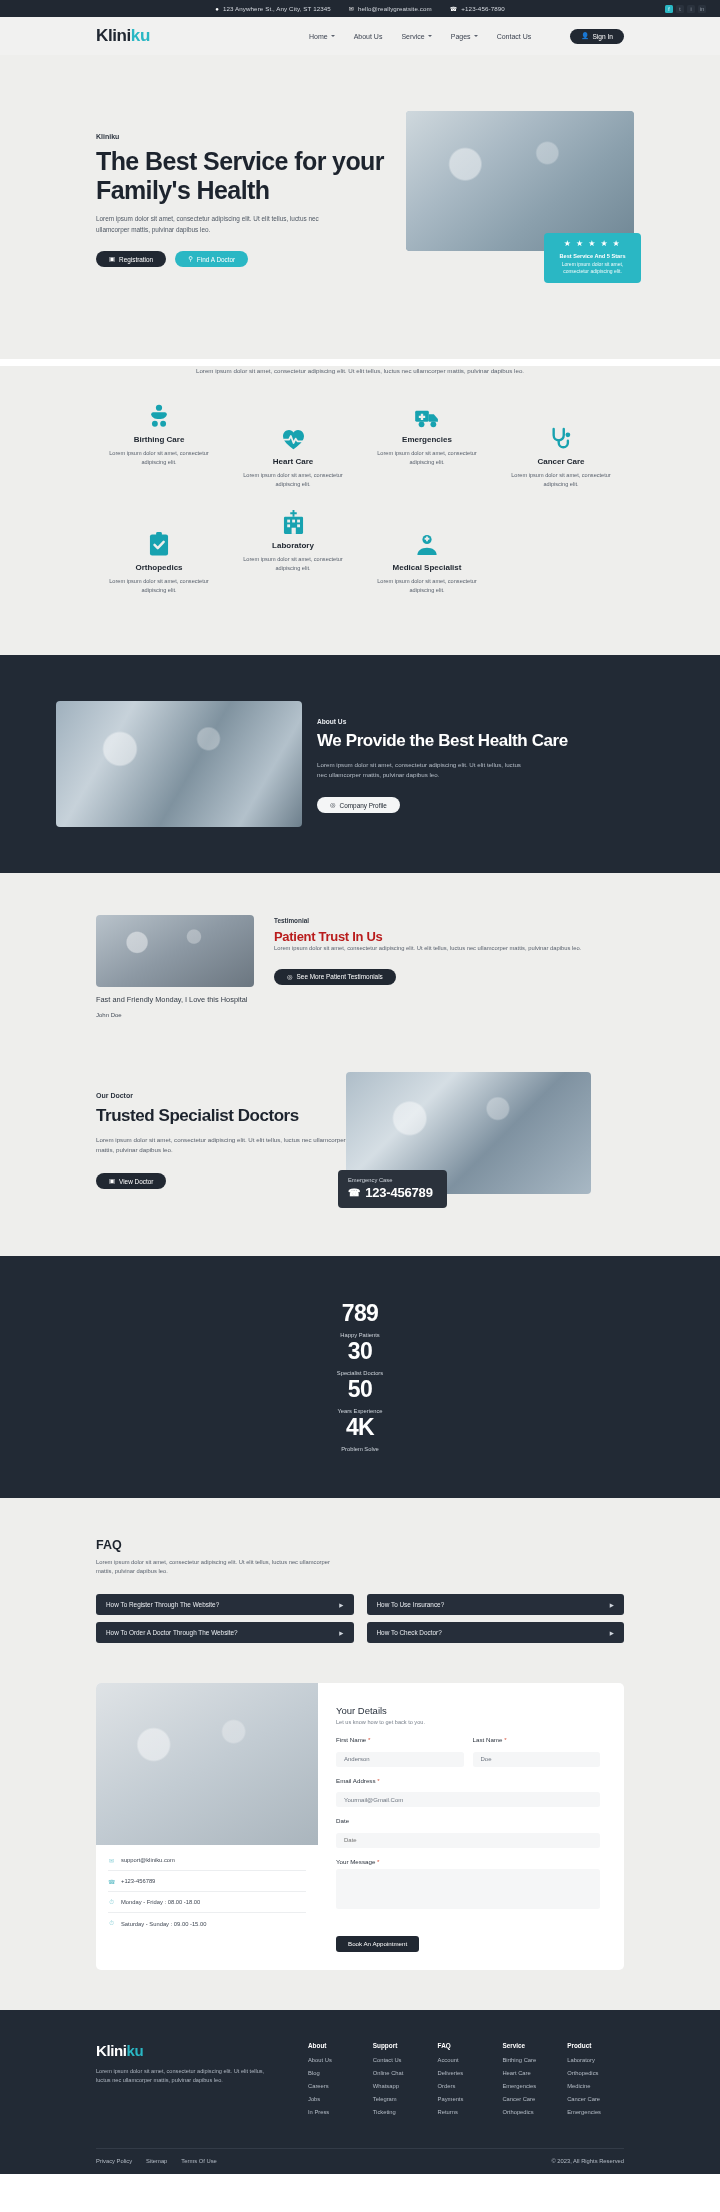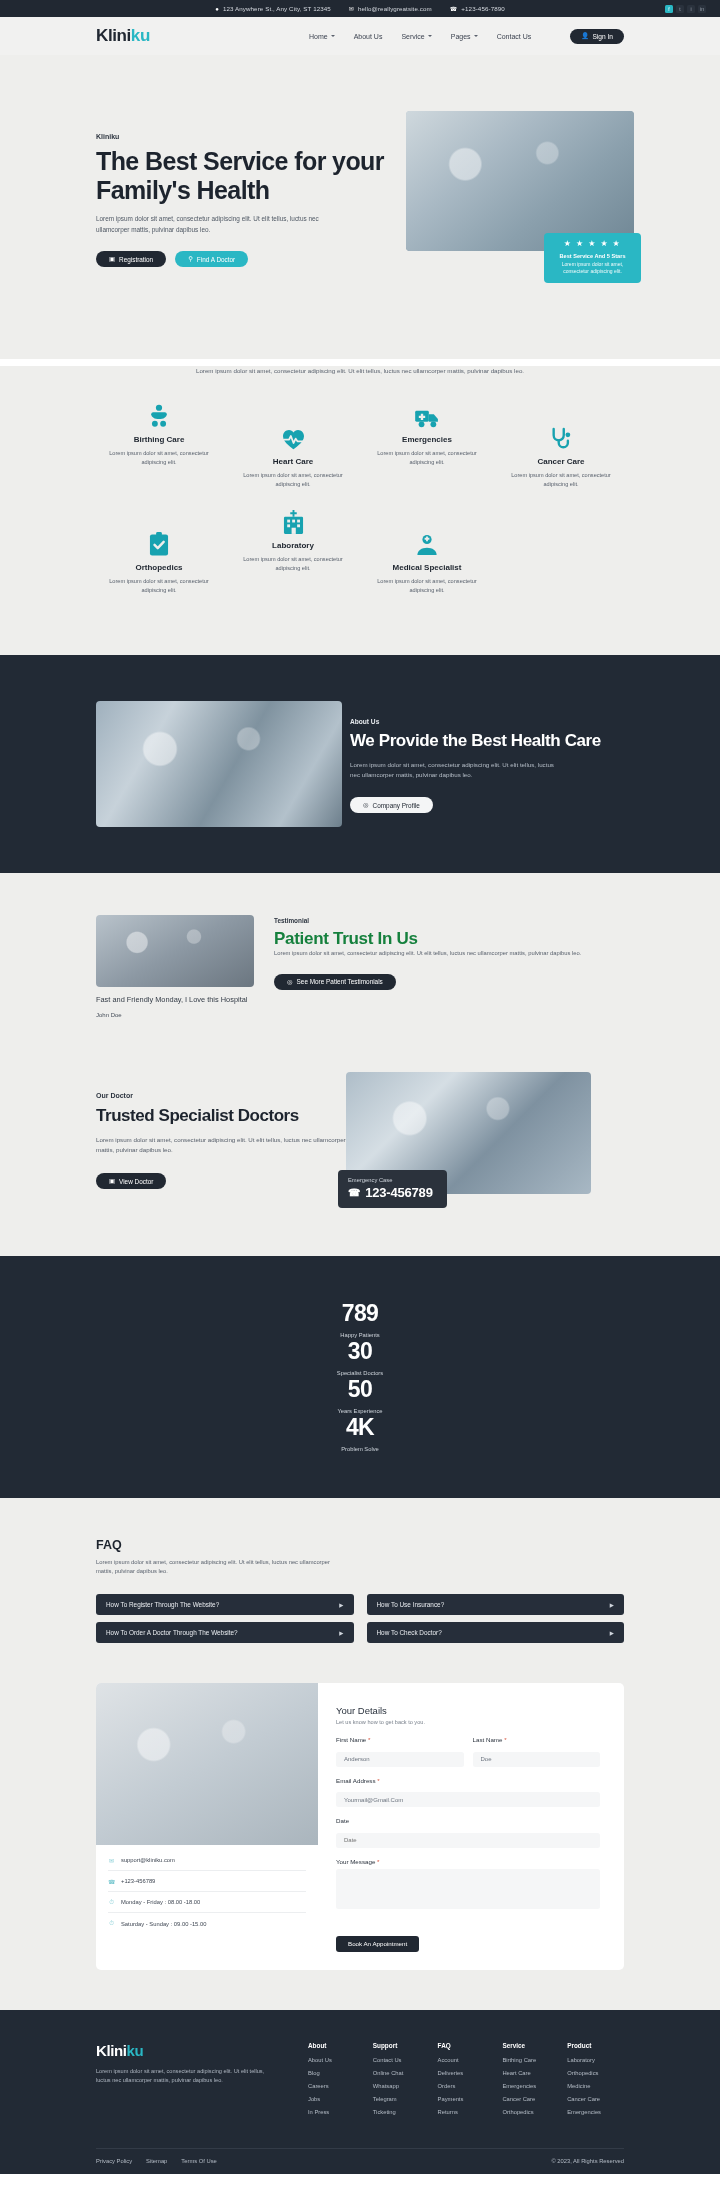--- a/index.html
+++ b/index.html
@@ -117,37 +117,37 @@
   .svc-grid { display: grid; grid-template-columns: repeat(4,1fr); gap: 0 8px; margin-top: 26px; }
   .svc { text-align: center; padding: 0 4px; }
   .svc.low { margin-top: 22px; }
   .svc-icon { height: 26px; display: flex; align-items: flex-end; justify-content: center; margin-bottom: 7px; color: #17a2b0; }
   .svc-icon svg { display:block; }
   .svc-name { font-size: 8px; font-weight: 600; color: #1d242e; margin-bottom: 5px; }
   .svc-desc { font-size: 5.6px; line-height: 1.55; color: #5a626e; }
   .svc-grid.row2 { margin-top: 20px; }
 
   
-  .about { background: #222a35; padding: 46px 96px; display: flex; gap: 8px; align-items: center; }
+  .about { background: #222a35; padding: 46px 56px; display: flex; gap: 15px; align-items: center; }
   .about-img { width: 246px; height: 126px; border-radius: 4px; overflow: hidden; position: relative; flex: none; }
   .about-right { flex: 1; padding-top: 4px; }
   .about-eyebrow { font-size: 6.6px; font-weight: 700; color: #e7eaee; margin-bottom: 6px; }
   .about-h2 { font-size: 17px; line-height: 1.18; font-weight: 700; color: #fff; letter-spacing: -.4px; margin-bottom: 9px; }
   .about-p { font-size: 6.2px; line-height: 1.65; color: #b7bfc9; margin-bottom: 13px; width: 215px; }
 
   
   .testi { background: #eeeeec; padding: 42px 96px 38px 96px; display: flex; gap: 14px; }
   .testi-cards { display: flex; gap: 14px; }
   .tcard { width: 158px; }
   .tcard-img { width: 158px; height: 72px; border-radius: 4px; overflow: hidden; position: relative; margin-bottom: 8px; }
   .tcard-q { font-size: 7.4px; line-height: 1.35; color: #333b46; margin-bottom: 7px; }
   .tcard-n { font-size: 6px; color: #444c58; }
   .testi-right { flex: 1; padding-left: 6px; padding-top: 2px; }
   .testi-eyebrow { font-size: 6.4px; font-weight: 700; color: #2d3540; margin-bottom: 5px; }
-  .testi-h2 { font-size: 17px; font-weight: 700; color: #15803d; letter-spacing: -.3px; }
+  .testi-h2 { font-size: 13px; font-weight: 700; color: #b91c1c; letter-spacing: -.3px; }
   .testi-p { font-size: 5.8px; line-height: 1.6; color: #5a626e; margin-bottom: 12px; }
 
   
   .doctors { background: #eeeeec; padding: 16px 96px 62px 96px; display: flex; align-items: flex-start; }
   .doc-left { width: 250px; padding-top: 20px; }
   .doc-h2 { font-size: 17px; line-height: 1.18; font-weight: 700; color: #1d242e; letter-spacing: -.45px; margin-bottom: 9px; }
   .doc-p { font-size: 6.2px; line-height: 1.65; color: #545c68; margin-bottom: 14px; }
   .doc-right { position: relative; flex: 1; }
   .doc-img { width: 245px; height: 122px; border-radius: 4px; overflow: hidden; position: relative; }
   .emg-card {

